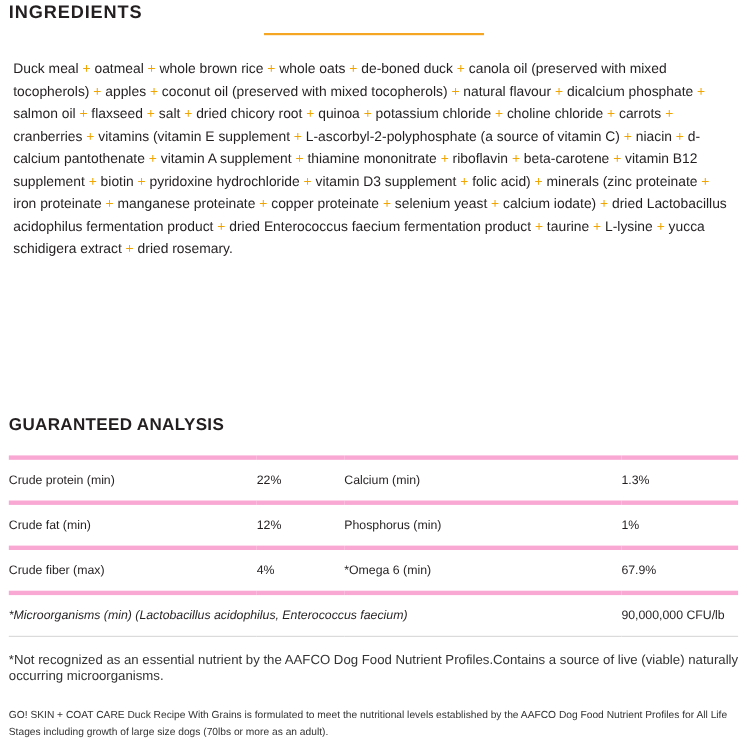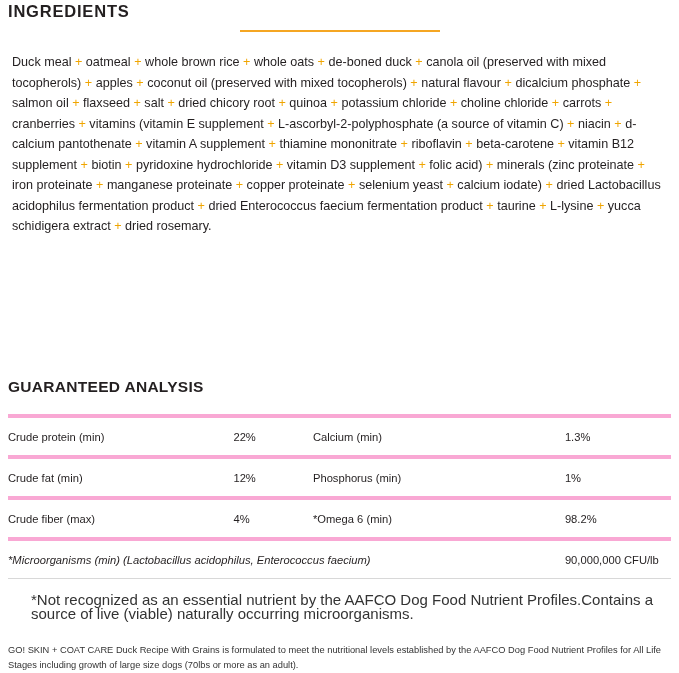--- a/index.html
+++ b/index.html
@@ -86,24 +86,23 @@
   }
   td.c1 { width: 34%; }
   td.c2 { width: 12%; }
   td.c3 { width: 38%; }
   td.c4 { width: 16%; }
   td.wide-label { width: 80%; font-style: italic; }
   td.wide-value { width: 20%; }
 
   .footnote {
     margin-top: 14px;
-    font-size: 15px;
+    font-size: 12px;
     line-height: 14px;
     color: #333;
-    margin-left: 23px;
   }
   .legal {
     margin-top: 22px;
     font-size: 9.3px;
     line-height: 15px;
     color: #333;
   }
 </style>
 </head>
 <body>
@@ -130,21 +129,21 @@
         <tr>
           <td class="c1">Crude fat (min)</td>
           <td class="c2">12%</td>
           <td class="c3">Phosphorus (min)</td>
           <td class="c4">1%</td>
         </tr>
         <tr>
           <td class="c1">Crude fiber (max)</td>
           <td class="c2">4%</td>
           <td class="c3">*Omega 6 (min)</td>
-          <td class="c4">98.2%</td>
+          <td class="c4">67.9%</td>
         </tr>
         <tr>
           <td class="wide-label" colspan="3">*Microorganisms (min) (Lactobacillus acidophilus, Enterococcus faecium)</td>
           <td class="wide-value">90,000,000 CFU/lb</td>
         </tr>
       </tbody>
     </table>
 
     <p class="footnote">*Not recognized as an essential nutrient by the AAFCO Dog Food Nutrient Profiles.Contains a source of live (viable) naturally occurring microorganisms.</p>
     <p class="legal">GO! SKIN + COAT CARE Duck Recipe With Grains is formulated to meet the nutritional levels established by the AAFCO Dog Food Nutrient Profiles for All Life Stages including growth of large size dogs (70lbs or more as an adult).</p>

